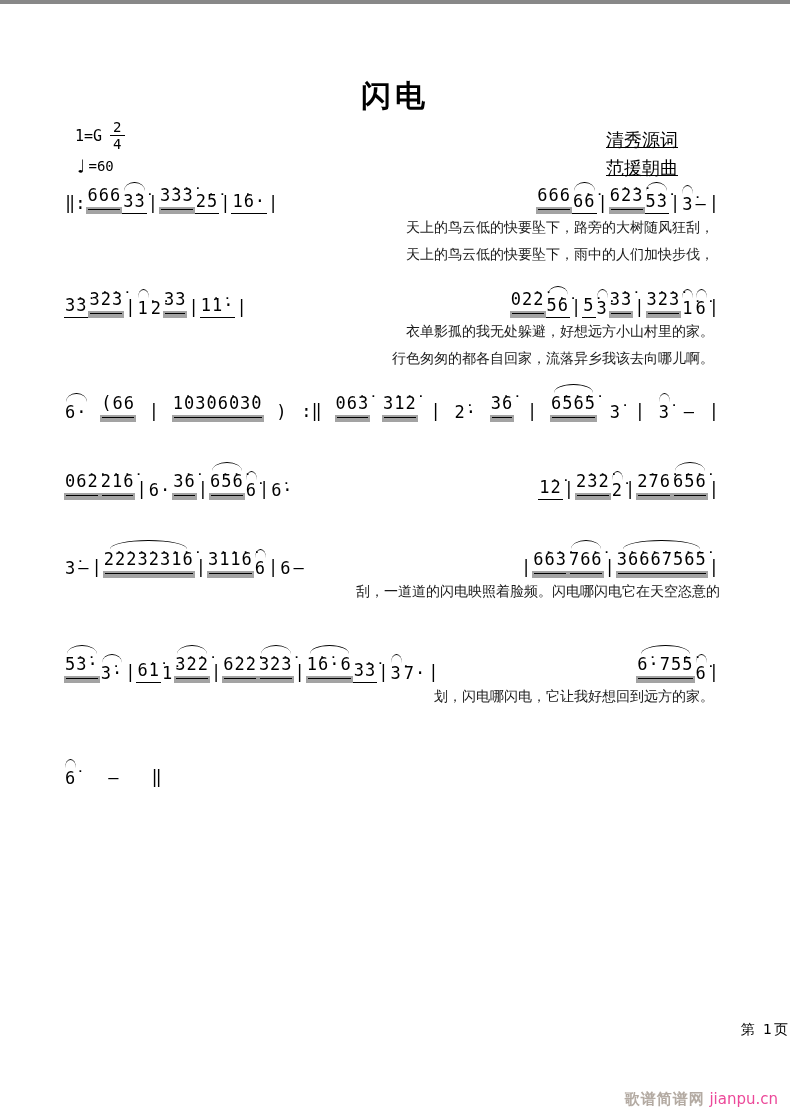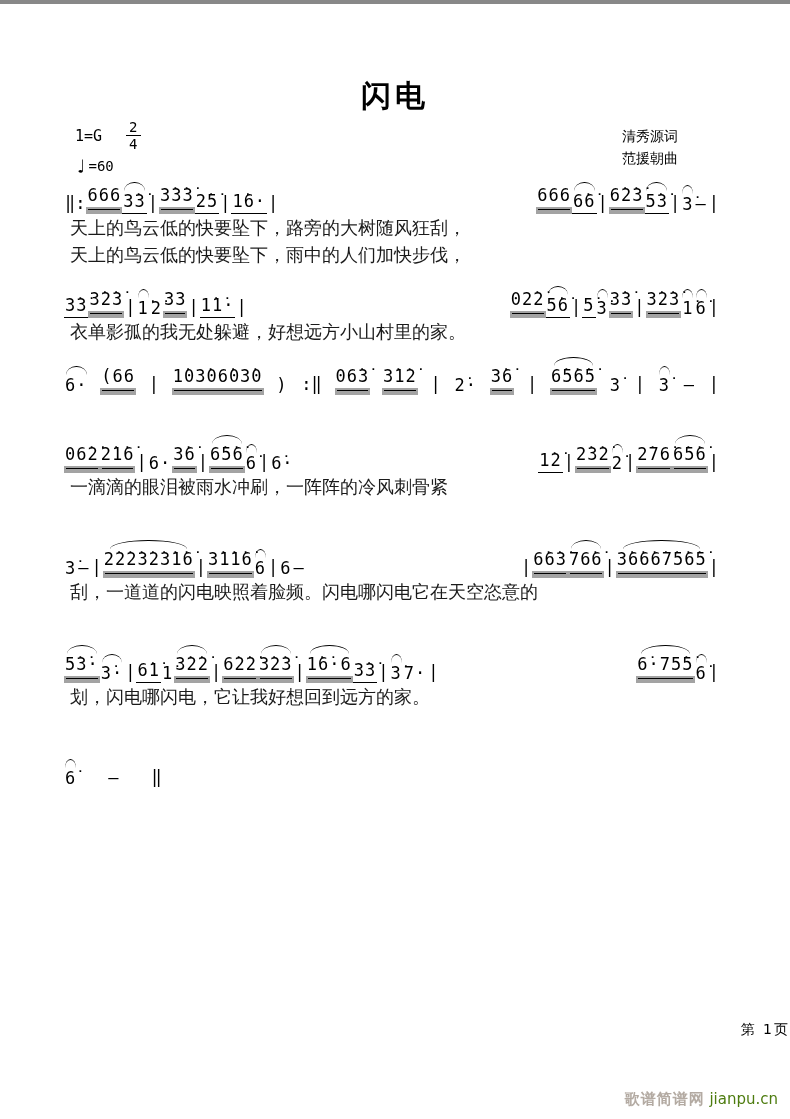--- a/index.html
+++ b/index.html
@@ -2,51 +2,51 @@
 <html><head>
 <meta charset="utf-8">
 <style>
   html,body{margin:0;padding:0;background:#888;}
   .page{position:relative;width:790px;height:1119px;background:#ffffff;margin:4px auto;
         font-family:"DejaVu Sans","Liberation Sans",sans-serif;color:#000;overflow:hidden;}
   .title{position:absolute;top:72px;left:0;width:100%;text-align:center;
          font-size:30px;font-weight:bold;letter-spacing:4px;}
   .meta-left{position:absolute;left:75px;top:116px;font-size:15px;
              font-family:"DejaVu Sans Mono","Liberation Mono",monospace;}
-  .keyrow{display:flex;align-items:center;gap:24px;}
+  .keyrow{display:flex;align-items:center;gap:8px;}
   .frac{display:inline-flex;flex-direction:column;align-items:center;line-height:1;font-size:14px;}
   .frac .num{border-bottom:1px solid #000;padding:0 3px 1px;}
   .frac .den{padding-top:1px;}
   .temporow{margin-top:4px;font-size:14px;display:flex;align-items:center;gap:2px;}
   .temporow .qnote{font-size:19px;}
-  .credits{position:absolute;right:112px;top:122px;font-size:14px;line-height:1.55;}
+  .credits{position:absolute;right:112px;top:122px;font-size:18px;line-height:1.55;text-decoration:underline;}
   
   .score{position:absolute;left:64px;right:70px;top:172px;}
   .system{margin-bottom:40px;}
   .system:nth-child(1),.system:nth-child(2){margin-bottom:12px;}
   .notation{display:flex;align-items:flex-end;justify-content:space-between;height:38px;
             font-family:"DejaVu Sans Mono","Liberation Mono",monospace;font-size:17px;}
   .system:nth-child(7) .notation{justify-content:flex-start;gap:30px;}
   .note{position:relative;letter-spacing:1px;line-height:1.1;padding:0 1px;}
   .note.u1{border-bottom:1px solid #000;padding-bottom:2px;}
   .note.u2{border-bottom:7px solid #a3a3a3;padding-bottom:2px;}
   .note.u2::after{content:'';position:absolute;left:2px;right:2px;bottom:-3px;height:1px;background:#000;}
   .note.arc::before{content:'';position:absolute;top:-10px;left:8%;width:84%;height:8px;
                     border-top:1px solid #000;border-radius:50% 50% 0 0/100% 100% 0 0;}
   .bar{font-size:17px;line-height:1.3;padding:0 1px;}
   .gap{flex:1 1 40px;min-width:26px;}
-  .lyric-row{display:flex;justify-content:flex-start;height:27px;align-items:center;
-             font-size:18px;color:#1a1a1a;padding:0 6px;}
+  .lyric-row{display:flex;justify-content:flex-end;height:27px;align-items:center;
+             font-size:14px;color:#1a1a1a;padding:0 6px;}
   .system:nth-child(3) .lyric-row{padding-left:37%;}
   .system:nth-child(5) .lyric-row{padding-right:0;}
   .lyric{white-space:nowrap;}
   .footer{position:absolute;top:1017px;left:0;width:100%;text-align:right;font-size:14px;letter-spacing:2px;}
   .watermark{position:absolute;top:1086px;right:12px;font-size:15px;}
   .wm-cn{color:#b3aaa2;letter-spacing:1px;font-weight:bold;}
-  .wm-url{color:#4d7c0f;}
+  .wm-url{color:#ec4899;}
 </style>
 </head>
 <body>
 
 <div class="page">
 
   <div class="title">闪电</div>
 
   <div class="meta-left">
     <div class="keyrow">
@@ -143,20 +143,33 @@
           <span class="lyric">我</span>
           <span class="lyric">无处</span>
           <span class="lyric">躲避，</span>
           <span class="lyric">好想</span>
           <span class="lyric">远</span>
           <span class="lyric">方</span>
           <span class="lyric">小山</span>
           <span class="lyric">村里的</span>
           <span class="lyric">家。</span>
         </div>
+        <div class="lyric-row">
+          <span class="lyric">行色</span>
+          <span class="lyric">匆匆的</span>
+          <span class="lyric">都</span>
+          <span class="lyric">各自</span>
+          <span class="lyric">回家，</span>
+          <span class="lyric">流落</span>
+          <span class="lyric">异</span>
+          <span class="lyric">乡</span>
+          <span class="lyric">我该</span>
+          <span class="lyric">去向</span>
+          <span class="lyric">哪儿啊。</span>
+        </div>
       </div>
       <div class="system">
         <div class="notation">
           <span class="note arc">6·</span>
           <span class="note u2">(66</span>
           <span class="bar">|</span>
           <span class="note u2">1̇03̇06̇03̇0</span>
           <span class="note">)</span>
           <span class="bar">:‖</span>
           <span class="note u2">06̇3̇</span>
@@ -187,33 +200,20 @@
           <span class="note">6̇·</span>
           <span class="gap"></span>
           <span class="note u1">1̇2̇</span>
           <span class="bar">|</span>
           <span class="note u2">2̇3̇2̇</span>
           <span class="note arc">2̇</span>
           <span class="bar">|</span>
           <span class="note u2">2̇76̇</span>
           <span class="note u2 arc">6̇5̇6̇</span>
           <span class="bar">|</span>
-        </div>
-        <div class="lyric-row">
-          <span class="lyric">一滴</span>
-          <span class="lyric">滴的眼</span>
-          <span class="lyric">泪</span>
-          <span class="lyric">被雨</span>
-          <span class="lyric">水冲</span>
-          <span class="lyric">刷，</span>
-          <span class="lyric">一阵</span>
-          <span class="lyric">阵的冷</span>
-          <span class="lyric">风</span>
-          <span class="lyric">刺</span>
-          <span class="lyric">骨紧</span>
         </div>
       </div>
       <div class="system">
         <div class="notation">
           <span class="note">3̇</span>
           <span class="note">–</span>
           <span class="bar">|</span>
           <span class="note u2 arc">2̇2̇2̇3̇2̇3̇1̇6̇</span>
           <span class="bar">|</span>
           <span class="note u2">3̇1̇1̇6̇</span>

